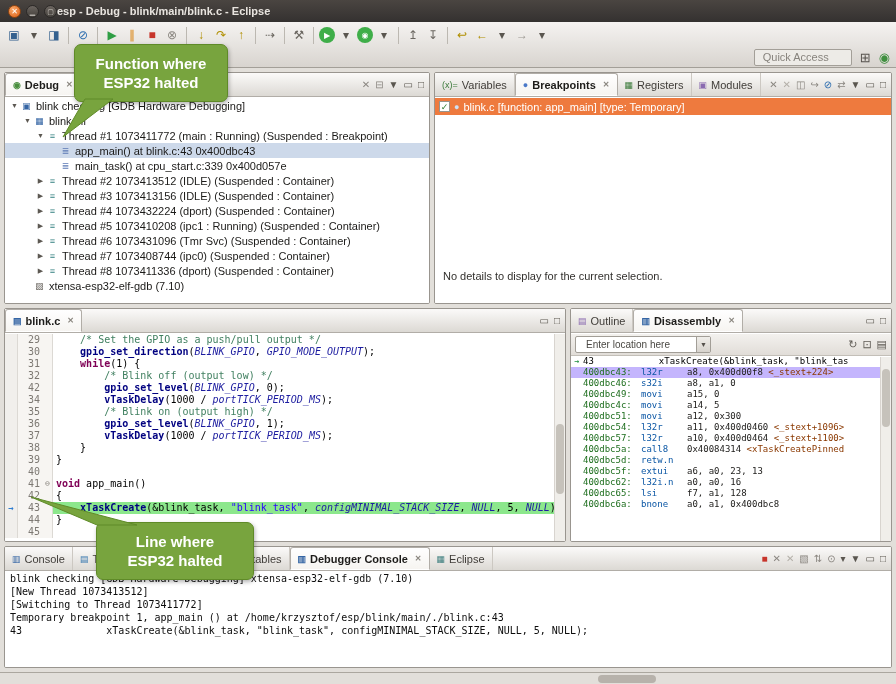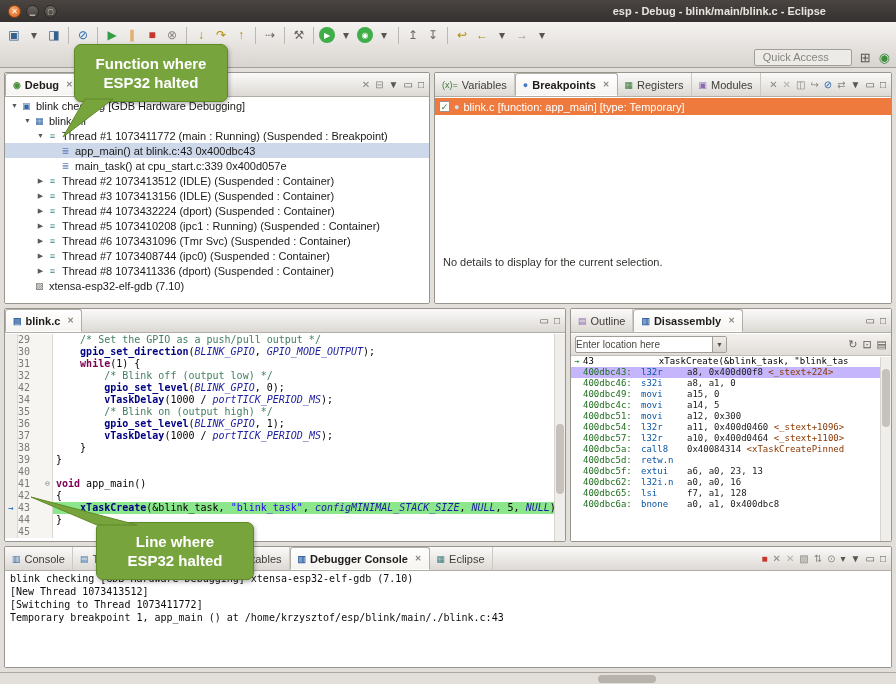--- a/index.html
+++ b/index.html
@@ -5,21 +5,21 @@
   *{box-sizing:border-box;margin:0;padding:0}
   html,body{width:896px;height:684px;overflow:hidden}
   body{position:relative;font-family:"Liberation Sans",sans-serif;background:#e2dfda;cursor:default}
 
   
   .titlebar{position:absolute;top:0;left:0;width:896px;height:22px;background:linear-gradient(#4a4541,#343130);display:flex;align-items:center;z-index:40}
   .winbtns{display:flex;gap:5px;padding-left:8px}
   .winbtn{width:13px;height:13px;border-radius:50%;font-size:8px;line-height:12px;text-align:center;color:#fff}
   .winbtn.close{background:radial-gradient(circle at 35% 30%,#f9a86a,#dd5e12);border:1px solid #8f4410}
   .winbtn.min,.winbtn.max{background:linear-gradient(#6b6560,#45413c);border:1px solid #2c2927;color:#cfcbc5;font-size:7px}
-  .title-text{flex:1;text-align:right;font-size:11px;font-weight:bold;color:#e8e4df;margin-right:70px}
+  .title-text{flex:1;text-align:left;font-size:11px;font-weight:bold;color:#e8e4df;margin-right:70px}
 
   
   .toolbar{position:absolute;top:22px;left:0;width:896px;height:46px;background:linear-gradient(#f5f3f1,#d8d4cf);border-bottom:1px solid #a39f98}
   .tb-row1{display:flex;align-items:center;height:25px;padding:1px 4px 0}
   .tb-icon{min-width:18px;height:19px;display:flex;align-items:center;justify-content:center;font-size:12px;margin:0 1px;border-radius:3px}
   .tb-icon.circle{min-width:16px;width:16px;height:16px;border-radius:50%;color:#fff;font-size:8px}
   .tb-sep{width:1px;height:17px;background:#bcb8b1;margin:0 4px}
   .tb-row2{position:absolute;top:25px;right:6px;height:20px;display:flex;align-items:center;gap:8px}
   .quick-access{font-size:11px;color:#87837d;background:#edebe7;border:1px solid #a39f98;border-radius:2px;padding:1px 22px 2px 8px}
   .persp-icon{font-size:13px;color:#55514c}
@@ -40,37 +40,37 @@
   .trow{height:15px;display:flex;align-items:center;font-size:11px;white-space:nowrap;color:#1b1a18}
   .trow.sel{background:#cdd9ea}
   .twisty{width:11px;text-align:center;font-size:7px;color:#5c5852;flex:none}
   .ticn{width:13px;font-size:9px;text-align:center;flex:none}
   .tlabel{padding-left:3px}
 
   
   .bp-row{height:17px;display:flex;align-items:center;background:#ee7a3e;color:#fff;font-size:11px;padding-left:4px}
   .bp-check{width:11px;height:11px;background:#fff;border:1px solid #98948d;font-size:9px;line-height:10px;text-align:center;color:#2d7a2d;margin-right:4px;flex:none}
   .bp-icon{font-size:9px;color:#cfe0f4;margin-right:4px}
-  .bp-empty{position:absolute;top:158px;left:8px;font-size:11px;color:#33312e}
+  .bp-empty{position:absolute;top:172px;left:8px;font-size:11px;color:#33312e}
 
   
   .ed-row{display:flex;height:12px;line-height:12px;font-family:"DejaVu Sans Mono",monospace;font-size:10px;white-space:pre}
   .ed-annot{width:13px;background:#f1efec;border-right:1px solid #dcd9d4;text-align:center;font-size:9px;color:#2e7dd1;font-weight:bold;flex:none}
-  .ed-num{width:25px;background:#f7f5f2;color:#7d7973;padding-right:3px;flex:none}
+  .ed-num{width:25px;background:#f7f5f2;color:#7d7973;text-align:right;padding-right:3px;flex:none}
   .ed-fold{width:10px;background:#f7f5f2;border-right:1px solid #dcd9d4;color:#8a867f;font-size:8px;text-align:center;flex:none}
   .ed-code{flex:1;padding-left:3px;overflow:hidden}
   .ed-row.hl .ed-code{background:#8ce78c}
   .c-pln{color:#000}.c-cmt{color:#3f7f5f}.c-kw{color:#7f0055;font-weight:bold}
   .c-fn{color:#000080;font-weight:bold}.c-mac{color:#1d1da0;font-style:italic}.c-str{color:#2a00ff}
   .ed-vscroll{position:absolute;top:0;right:0;width:11px;bottom:0;background:#f0eeea;border-left:1px solid #d8d4cf}
   .ed-vscroll .thumb{position:absolute;left:1px;right:1px;top:90px;height:70px;background:#c6c2bb;border-radius:5px}
 
   
   .ds-toolbar{height:22px;display:flex;align-items:center;gap:5px;padding:0 4px;background:linear-gradient(#f3f1ee,#e1ddd8);border-bottom:1px solid #c3bfb8}
-  .ds-combo{width:152px;height:17px;display:flex;align-items:center;background:#fff;border:1px solid #a29e97;border-radius:2px;font-size:10px;color:#4a4843;padding-left:0}
+  .ds-combo{width:136px;height:17px;display:flex;align-items:center;background:#fff;border:1px solid #a29e97;border-radius:2px;font-size:10px;color:#4a4843;padding-left:10px}
   .ds-combo .arrow{margin-left:auto;width:14px;height:100%;border-left:1px solid #a29e97;background:linear-gradient(#f0eeea,#d7d3cd);font-size:7px;line-height:15px;text-align:center;color:#55514c}
   .ds-ticon{font-size:11px;color:#5f5b55}
   .ds-row{display:flex;height:11px;line-height:11px;font-family:"DejaVu Sans Mono",monospace;font-size:9px;white-space:pre;overflow:hidden}
   .ds-row.hl{background:#c4b5fd}
   .ds-margin{width:12px;text-align:center;font-size:8px;color:#1f8f3f;font-weight:bold;flex:none}
   .ds-addr{color:#1e6e1e;width:58px;flex:none}
   .ds-op{color:#0a56a4;width:46px;flex:none}
   .ds-args{color:#22211f}
   .ds-sym{color:#8a3800}
   .ds-src{color:#000}
@@ -404,20 +404,21 @@
         <span class="pact" style="color: rgb(90, 86, 79);">□</span>
       </div>
   </div>
   <div class="pbody">
     <div id="cons-lines">
         <div class="cons-line">blink checking [GDB Hardware Debugging] xtensa-esp32-elf-gdb (7.10)</div>
         <div class="cons-line">[New Thread 1073413512]</div>
         <div class="cons-line">[Switching to Thread 1073411772]</div>
         <div class="cons-line"></div>
         <div class="cons-line">Temporary breakpoint 1, app_main () at /home/krzysztof/esp/blink/main/./blink.c:43</div>
+        <div class="cons-line">43              xTaskCreate(&amp;blink_task, "blink_task", configMINIMAL_STACK_SIZE, NULL, 5, NULL);</div>
       </div>
   </div>
 </div>
 
 <div class="statusbar">
   <div class="status-scroll"></div>
 </div>
 
 <div class="callout" style="left:74px;top:44px;width:154px">
   <div>Function where</div>

